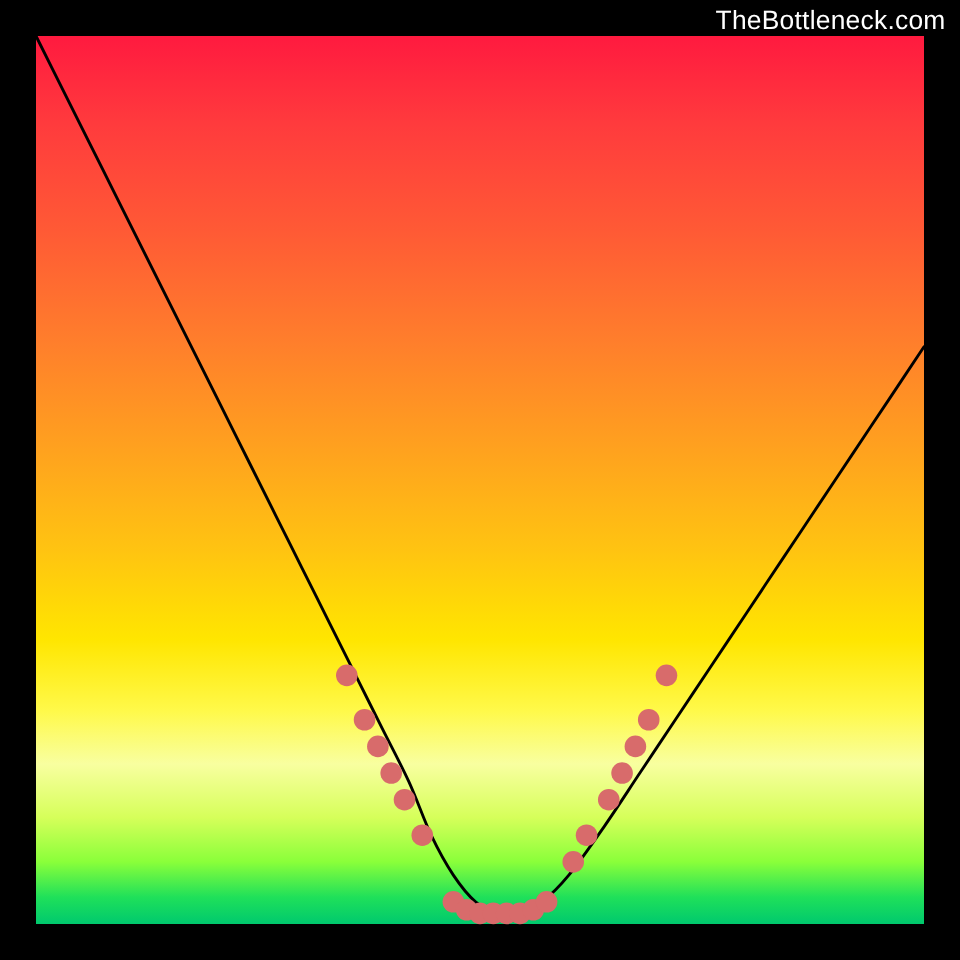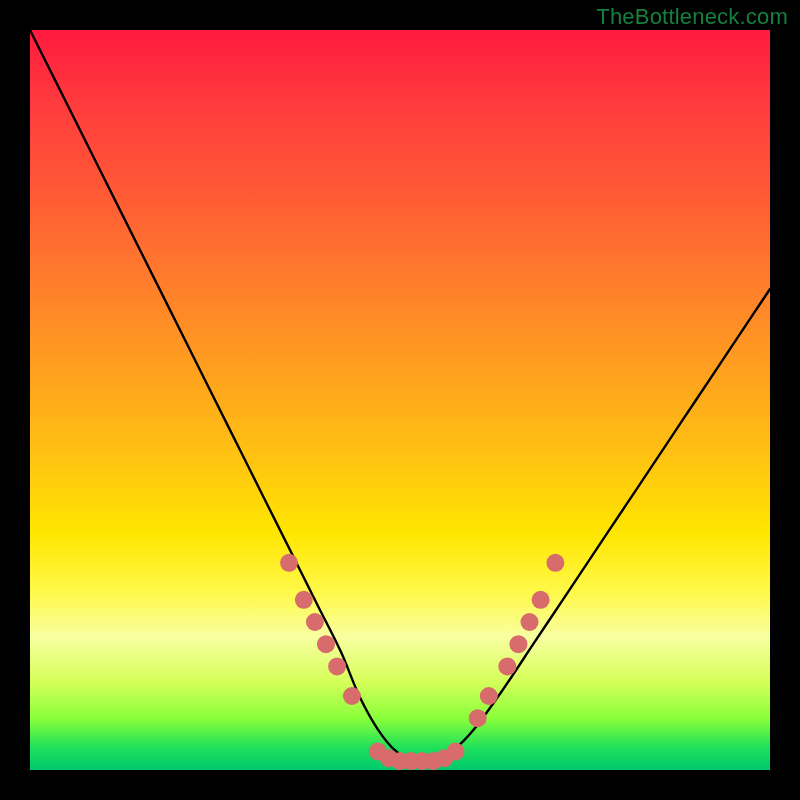--- a/index.html
+++ b/index.html
@@ -39,21 +39,21 @@
       #d6ff5a 88%,
       #8aff3a 93%,
       #1fe05a 97%,
       #00c96e 100%
     );
   }
   .watermark {
     position: absolute;
     top: 4px;
     right: 12px;
-    color: #15803d;
+    color: #ffffff;
     font-size: 22px;
     font-weight: 500;
     letter-spacing: 0.2px;
     user-select: none;
   }
   svg.curve {
     position: absolute;
     left: 0;
     top: 0;
     width: 740px;

